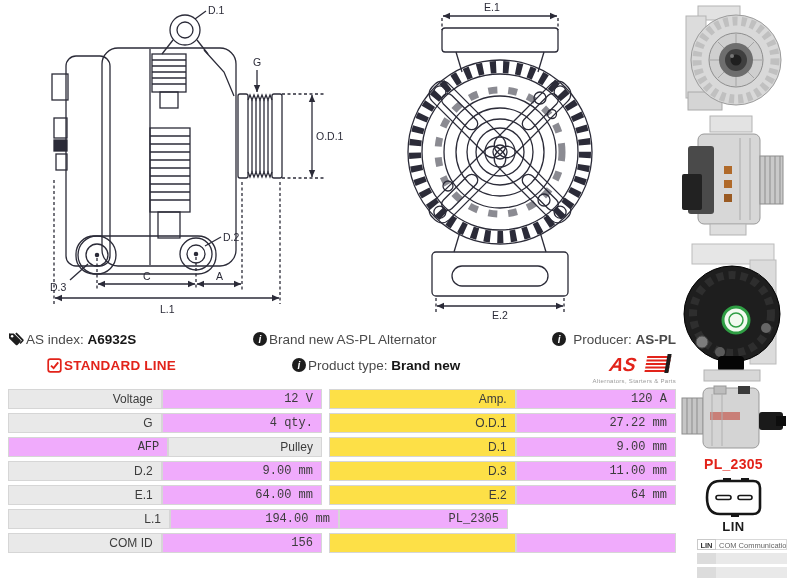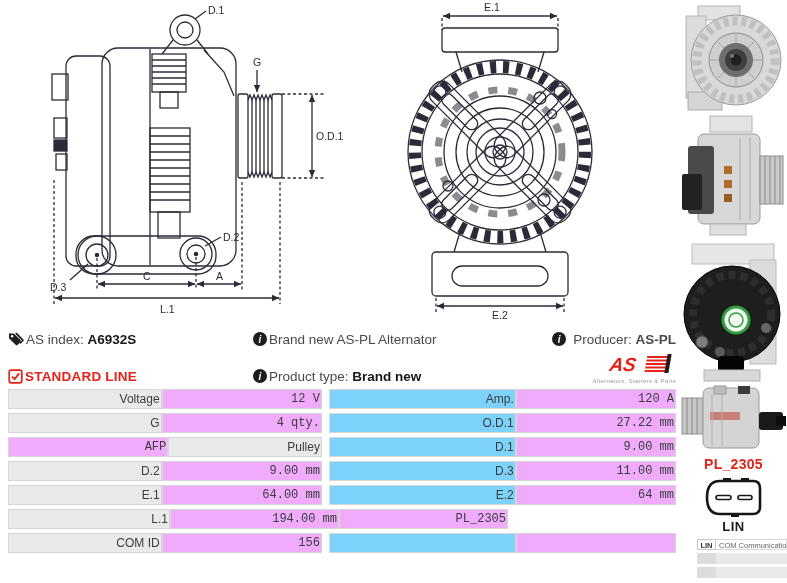--- a/index.html
+++ b/index.html
@@ -25,37 +25,37 @@
            font-weight:bold;color:#333;background:#fff;}
   .pin-val{flex:1;border:1px solid #d9d9d9;border-left:none;box-sizing:border-box;
            padding-left:3px;color:#666;background:#fff;white-space:nowrap;overflow:hidden;}
   .pin-row.ghost .pin-key{background:#dcdcdc;border-color:#dcdcdc;}
   .pin-row.ghost .pin-val{background:#e9e9e9;border-color:#e9e9e9;}
 
   
   .info{position:absolute;font-size:13.5px;color:#4a4a4a;display:flex;align-items:center;gap:2px;height:16px;}
   .info b{color:#161616;}
   .i-left{left:8px;}  .i-mid{left:253px;}
-  .row1{top:331px;}   .row2{top:368px;}
+  .row1{top:331px;}   .row2{top:357px;margin-left:39px;}
   .i-right{position:absolute;left:420px;top:331px;width:256px;display:flex;flex-direction:column;align-items:flex-end;}
   .i-right .producer{display:flex;align-items:center;gap:7px;font-size:13.5px;color:#4a4a4a;height:16px;}
   .std{color:#e2231a;font-weight:bold;letter-spacing:.2px;}
   .info-badge{display:inline-flex;width:14px;height:14px;border-radius:50%;background:#1d1d1d;color:#fff;
               font-size:10px;font-weight:bold;font-style:italic;align-items:center;justify-content:center;flex:0 0 auto;}
   .aspl-logo{margin-top:5px;text-align:right;}
   .aspl-tag{font-size:6px;color:#9a9a9a;letter-spacing:.3px;margin-top:-2px;}
 
   
   .spec-table{position:absolute;left:8px;top:389px;width:668px;}
   .spec-row{display:flex;margin-bottom:4px;}
   .cell{height:20px;line-height:19px;font-size:12px;color:#3c3c3c;text-align:right;
-        padding-right:1px;border:1px solid #d6d6d6;box-sizing:border-box;white-space:nowrap;}
+        padding-right:8px;border:1px solid #d6d6d6;box-sizing:border-box;white-space:nowrap;}
   .cl{width:162px;background:#e9e9e9;}
   .cv{width:169px;background:#f0abfc;font-family:Liberation Mono, monospace;}
-  .cl2{width:197px;margin-left:7px;background:#7dd3fc;}
+  .cl2{width:197px;margin-left:7px;background:#fde047;}
 </style>
 </head>
 <body>
 
 <div class="page">
 
   <svg id="side-diagram" class="diagram" width="346" height="322" viewBox="0 0 346 322" fill="none" stroke="#2b2b38" stroke-width="1.3">
     <defs>
       <marker id="arrL" markerUnits="userSpaceOnUse" markerWidth="9" markerHeight="9" refX="1" refY="4">
           <path d="M8,0.8 L0.8,4 L8,7.2 Z" fill="#2b2b38" stroke="none"></path>

